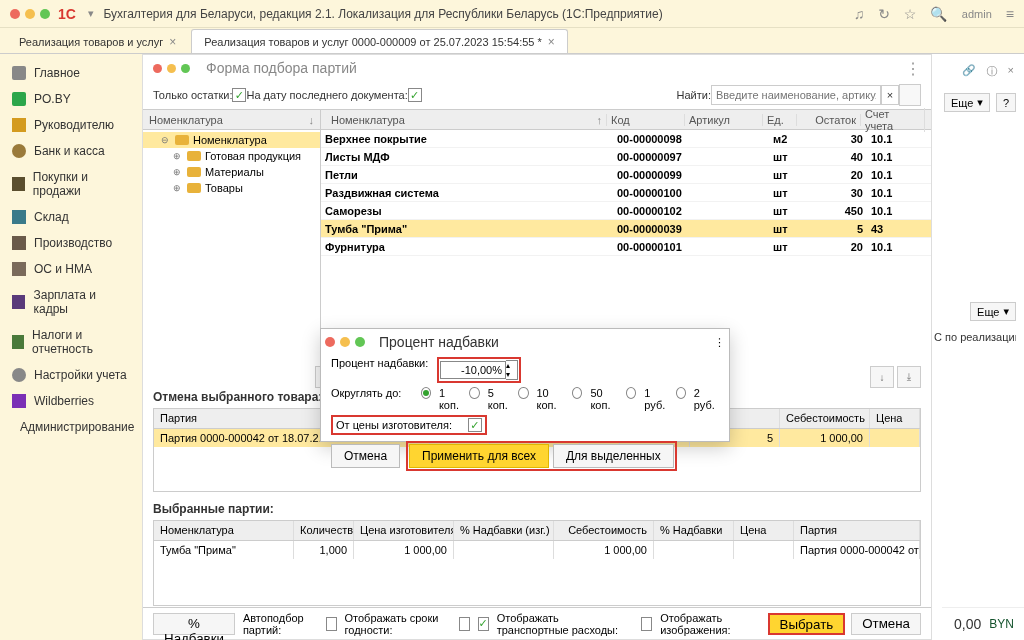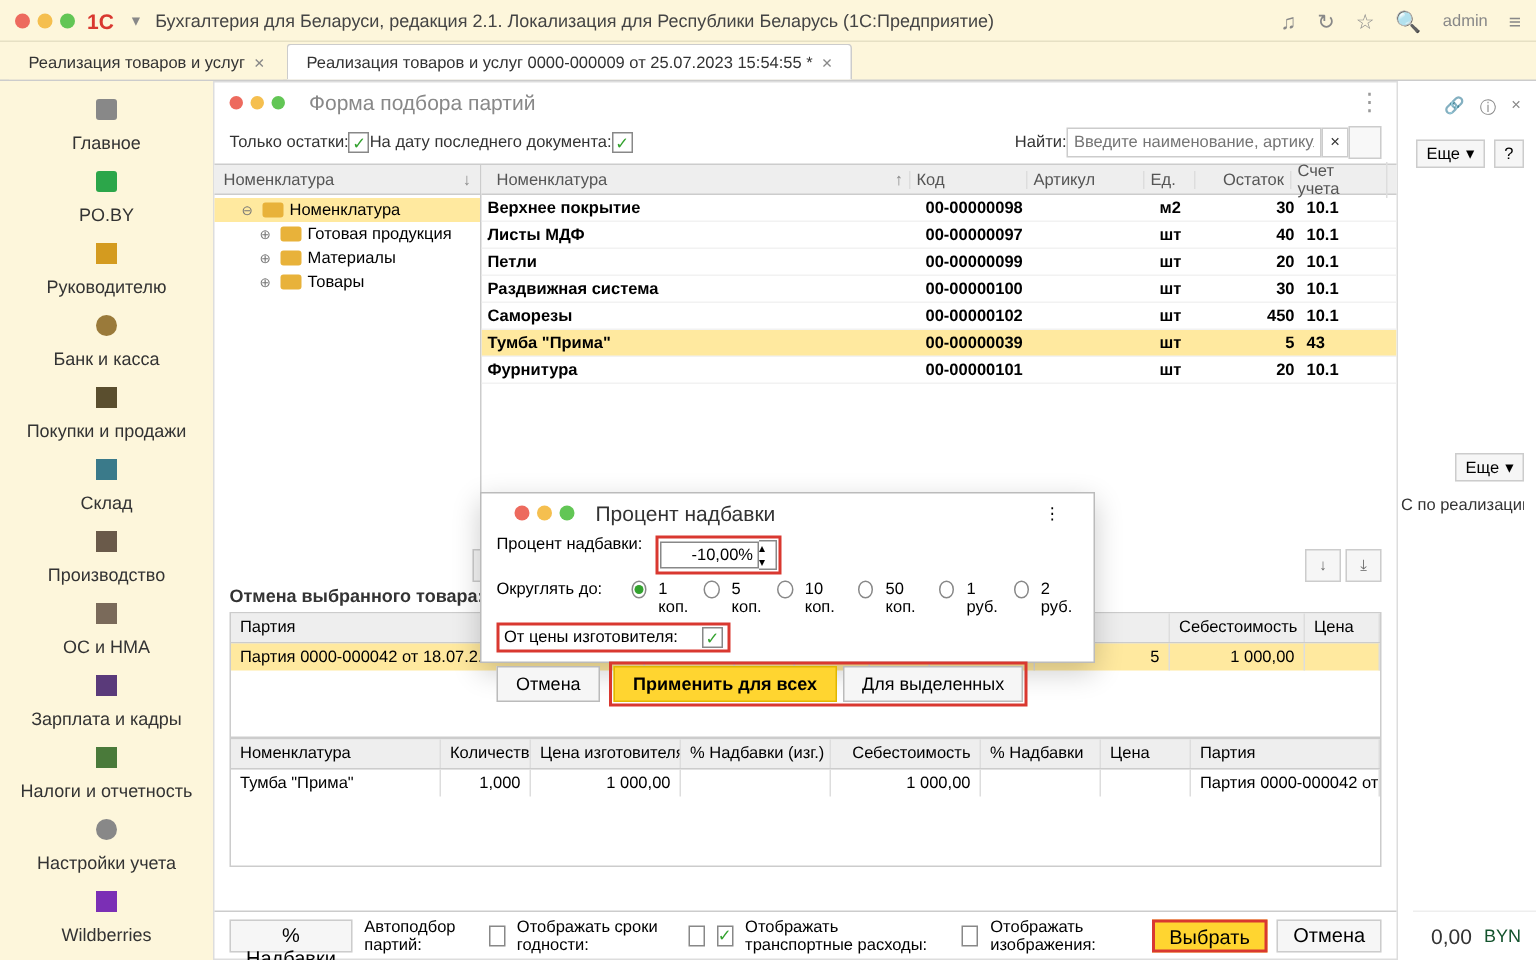--- a/index.html
+++ b/index.html
@@ -13,21 +13,21 @@
   .title { flex: 1; color: #444; font-size: 12px; }
   .top-icons { display: flex; gap: 14px; align-items: center; color: #888; font-size: 14px; }
 
   .tabs { height: 26px; background: #fdf6db; display: flex; align-items: flex-end; padding-left: 6px; border-bottom: 1px solid #ccc; }
   .tab { height: 24px; padding: 4px 12px; background: #fff; border: 1px solid #ccc; border-bottom: none; display: flex; align-items: center; gap: 6px; font-size: 11px; color: #333; margin-right: 2px; border-radius: 3px 3px 0 0; }
   .tab.inactive { background: #fdf6db; border-color: transparent; }
   .tab-close { color: #888; font-size: 12px; cursor: pointer; }
 
   .content { display: flex; height: calc(640px - 28px - 26px); position: relative; }
   .sidebar { width: 142px; background: #fdf6db; padding: 6px 0; }
-  .side-item { display: flex; align-items: center; gap: 8px; padding: 6px 12px; color: #333; font-size: 12px; flex-direction: column; }
+  .side-item { display: flex; align-items: center; gap: 8px; padding: 6px 12px; color: #333; font-size: 12px; }
   .side-icon { width: 14px; height: 14px; display: inline-block; }
   .sicon-main { background: linear-gradient(#888,#888); border-radius: 2px; }
   .sicon-poby { background: #2ca64a; border-radius: 2px; }
   .sicon-chart { background: #d49b1f; } .sicon-rub { background: #9a7a3a; border-radius: 50%; }
   .sicon-cart { background: #5a4e2e; } .sicon-bar { background: #3a7a8a; } .sicon-fac { background: #6a5a4a; }
   .sicon-truck { background: #7a6a5a; } .sicon-ppl { background: #5a3a7a; } .sicon-tax { background: #4a7a3a; }
   .sicon-gear { background: #888; border-radius: 50%; } .sicon-wb { background: #7b2fb5; }
   .sicon-adm { background: #4a4a4a; } .sicon-rmk { background: #b54a2f; }
 
   .main { flex: 1; background: #fff; position: relative; }
@@ -85,33 +85,33 @@
   .cc-nadbp { width: 100px; } .cc-seb { width: 100px; text-align:right; } .cc-nadb { width: 80px; }
   .cc-cena { width: 60px; } .cc-part { flex: 1; }
   .ch-row { height: 18px; display: flex; }
 
   .footer { position: absolute; bottom: 0; left: 0; right: 0; height: 32px; border-top: 1px solid #ccc; display: flex; align-items: center; padding: 0 10px; gap: 8px; font-size: 11px; }
   .btn-foot { height: 22px; padding: 2px 10px; border: 1px solid #ccc; background: #f6f6f6; }
   .btn-sel { background: #ffd530; border: 2px solid #d93830; }
   .right-footer { margin-left: auto; display: flex; gap: 6px; }
 
   .dialog { position: absolute; left: 320px; top: 328px; width: 410px; height: 114px; background: #fff; border: 1px solid #bbb; box-shadow: 0 6px 18px rgba(0,0,0,.2); z-index: 20; }
-  .dlg-head { height: 26px; display: flex; align-items: center; padding: 0 22px; }
+  .dlg-head { height: 26px; display: flex; align-items: center; padding: 0 4px; }
   .dlg-title { font-size: 14px; color: #333; margin-left: 6px; font-weight: 500; }
   .dlg-body { padding: 2px 10px; display: flex; flex-direction: column; gap: 4px; font-size: 11px; }
   .dlg-row { display: flex; align-items: flex-start; gap: 6px; }
   .dlg-inp-wrap { border: 2px solid #d93830; padding: 1px; display: flex; align-items:center; }
   .dlg-inp { width: 66px; height: 18px; text-align: right; border: 1px solid #888; padding: 1px 3px; font-size: 11px; }
   .dlg-spin { width: 12px; border: 1px solid #888; border-left:none; height: 20px; font-size:8px; display:flex; flex-direction:column; }
   .radio { width:12px;height:12px;border:1px solid #888;border-radius:50%;display:inline-flex;align-items:center;justify-content:center;margin-right:2px;}
   .radio.on::before{content:"";width:6px;height:6px;background:#33a22e;border-radius:50%;}
   .dlg-buttons { display: flex; gap: 6px; margin-top: 2px; align-items: center; }
   .dlg-btn { height: 24px; padding: 2px 12px; border: 1px solid #bbb; background: #f6f6f6; font-size: 12px; }
   .dlg-btn-group { border: 2px solid #d93830; display: inline-flex; padding: 1px; gap:4px; }
-  .dlg-btn.primary { background: #ffd530; border-color: #e0b700; font-weight: bold; }
+  .dlg-btn.primary { background: #ffd530; border-color: #e0b700; font-weight: normal; }
   .red-box { border: 2px solid #d93830; padding: 1px 3px; display: inline-flex; align-items:center; gap:16px; }
 
   .right-strip { position: absolute; right: 0; top: 0; width: 82px; height: 100%; background: #fff; display:flex; flex-direction:column; gap:10px; padding-top:6px; }
   .rs-icons { display:flex; justify-content:flex-end; gap:10px; padding: 4px 10px; color:#888; }
   .btn-more { border:1px solid #ccc;background:#f6f6f6;padding:2px 6px;font-size:11px;display:flex;gap:4px;align-items:center;}
   .rs-btn-row { display:flex;justify-content:flex-end;gap:6px;padding:0 8px; }
   .rs-strip-text { transform: translateX(-8px); color:#333; font-size:11px; white-space:nowrap; overflow:hidden;}
   .rs-bottom { margin-top:auto; display:flex; justify-content:flex-end; gap:8px; padding:8px 10px; align-items:center; border-top:1px solid #eee;}
   .rs-num { font-size:14px; color:#333; } .rs-cur { font-size:12px; color:#14532d; }
 </style>
@@ -357,20 +357,21 @@
           <div class="scol sc-ed"></div>
           <div class="scol sc-ost"></div>
           <div class="scol sc-kol"></div>
           <div class="scol sc-nadb"></div>
           <div class="scol sc-izg">5</div>
           <div class="scol sc-seb">1 000,00</div>
           <div class="scol sc-cena"></div>
         </div>
       </div>
 
+      <div class="chosen-label">Выбранные партии:</div>
       <div class="chosen-table">
         <div class="ch-head">
           <div class="ccol cc-nom">Номенклатура</div>
           <div class="ccol cc-kol">Количество</div>
           <div class="ccol cc-izg">Цена изготовителя</div>
           <div class="ccol cc-nadbp">%  Надбавки (изг.)</div>
           <div class="ccol cc-seb">Себестоимость</div>
           <div class="ccol cc-nadb">% Надбавки</div>
           <div class="ccol cc-cena">Цена</div>
           <div class="ccol cc-part">Партия</div>

